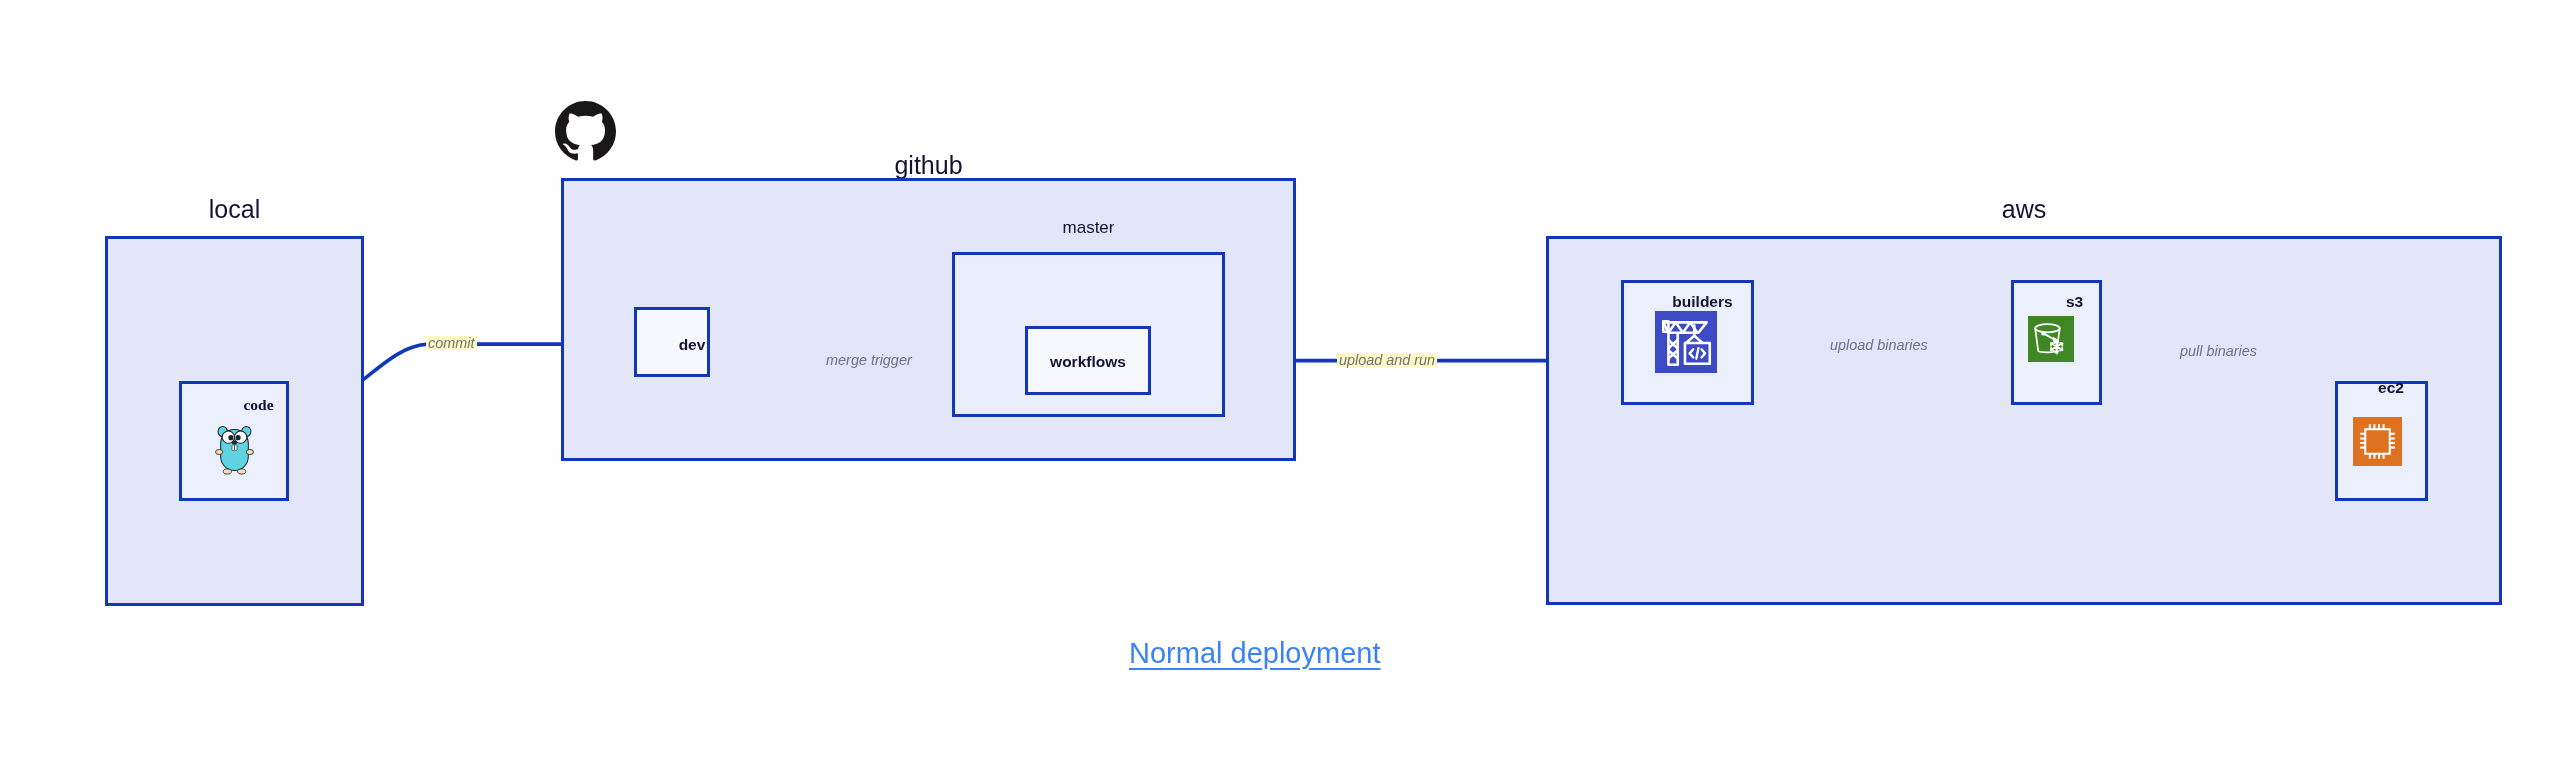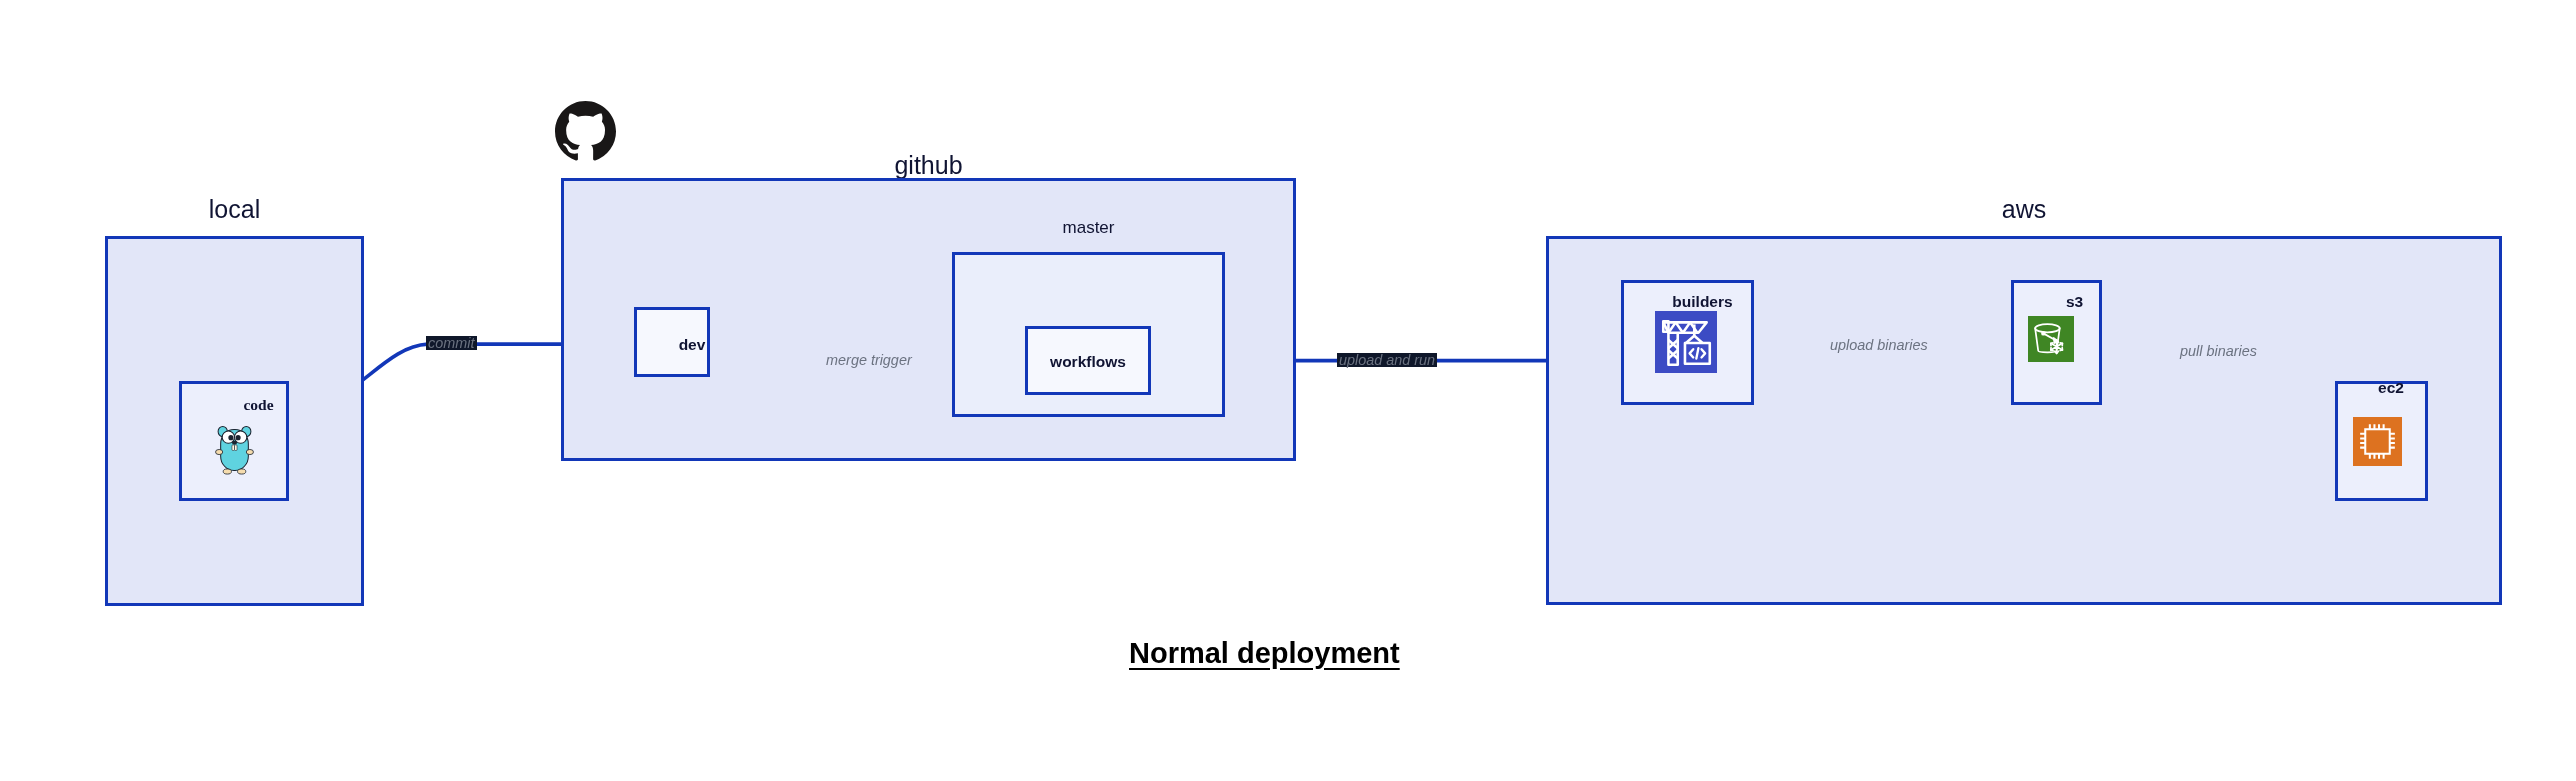--- a/index.html
+++ b/index.html
@@ -80,31 +80,31 @@
   }
 
   
   .edge-label {
     position: absolute;
     color: #6b7280;
     font-size: 14.4px;
     font-style: italic;
     line-height: 1;
     white-space: nowrap;
-    background: #0f172a;
+    background: #fef9c3;
     padding: 0 2.1px;
   }
   .edge-label.on-tint { background: transparent; }
 
   
   #figure-title {
     position: absolute;
-    color: #000000;
+    color: #3b82f6;
     font-size: 29px;
-    font-weight: 700;
+    font-weight: 400;
     line-height: 1;
     text-decoration: underline;
     text-underline-offset: 5.2px;
     white-space: nowrap;
   }
 
   
   #edges {
     position: absolute;
     left: 0;

